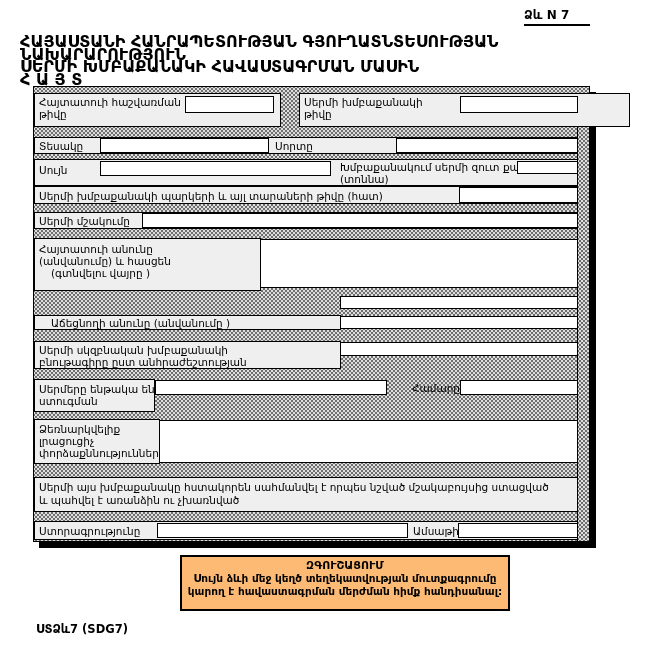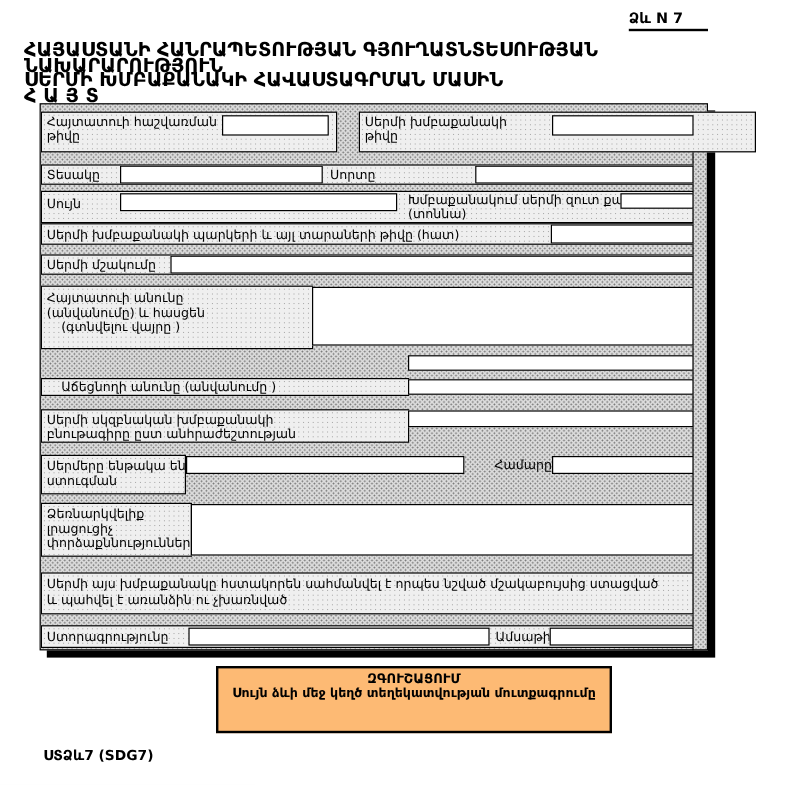--- a/index.html
+++ b/index.html
@@ -120,15 +120,16 @@
     <div class="lbl" style="left:4px;top:3px">Ստորագրությունը</div>
     <div class="lbl" style="left:378px;top:3px">Ամսաթիվը</div>
   </div>
   <div class="field" style="left:123px;top:436px;width:251px;height:15px"></div>
   <div class="field" style="left:424px;top:436px;width:120px;height:15px"></div>
 </div>
 
 <div class="warnbox">
   <div class="wt">ԶԳՈՒՇԱՑՈՒՄ</div>
   <div class="wl">Սույն ձևի մեջ կեղծ տեղեկատվության մուտքագրումը</div>
+  <div class="wl">կարող է հավաստագրման մերժման հիմք հանդիսանալ:</div>
 </div>
 
 <div class="code">ՍՏՁև7 (SDG7)</div>
 
 </body></html>

